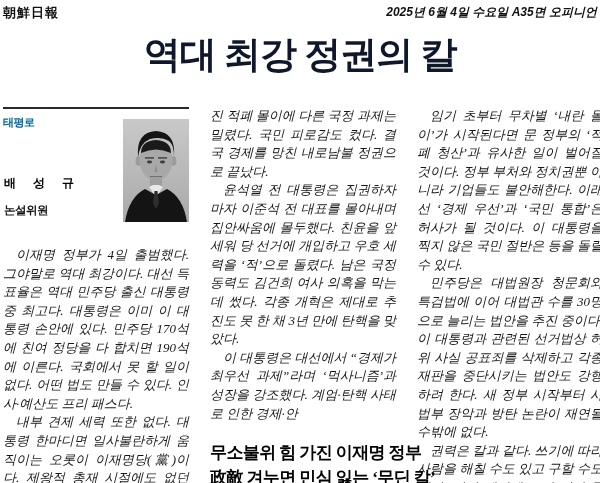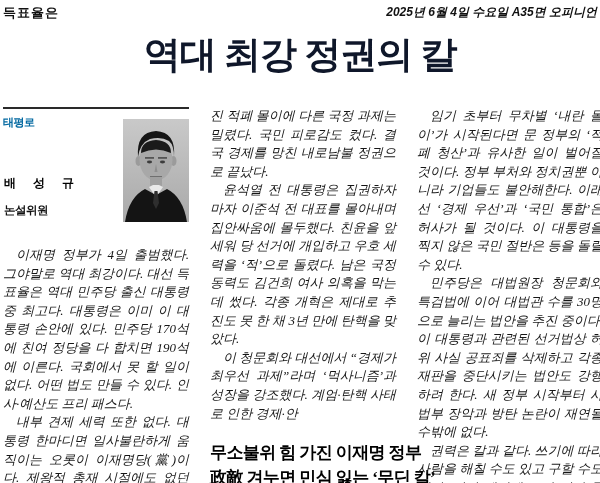--- a/index.html
+++ b/index.html
@@ -89,21 +89,21 @@
     color: #000;
     white-space: nowrap;
   }
 </style>
 </head>
 <body>
 
 <div class="page">
 
   <header class="masthead">
-    <div class="logo">득표율은</div>
+    <div class="logo">朝鮮日報</div>
     <div class="edition">2025년 6월 4일 수요일 A35면 오피니언</div>
   </header>
 
   <h1 class="headline">역대 최강 정권의 칼</h1>
 
   <div class="columns">
 
     <section class="col">
       <div class="col-rule"></div>
       <div class="byline-block">
@@ -144,21 +144,21 @@
         <div class="author-name">배 성 규</div>
         <div class="author-role">논설위원</div>
       </div>
       <p class="para indent">이재명 정부가 4일 출범했다. 그야말로 역대 최강이다. 대선 득표율은 역대 민주당 출신 대통령 중 최고다. 대통령은 이미 이 대통령 손안에 있다. 민주당 170석에 친여 정당을 다 합치면 190석에 이른다. 국회에서 못 할 일이 없다. 어떤 법도 만들 수 있다. 인사·예산도 프리 패스다.</p>
       <p class="para indent">내부 견제 세력 또한 없다. 대통령 한마디면 일사불란하게 움직이는 오롯이 이재명당(黨)이다. 제왕적 총재 시절에도 없던 일이다. 헌법재판관 2명을</p>
     </section>
 
     <section class="col">
       <p class="para">진 적폐 몰이에 다른 국정 과제는 밀렸다. 국민 피로감도 컸다. 결국 경제를 망친 내로남불 정권으로 끝났다.</p>
       <p class="para indent">윤석열 전 대통령은 집권하자마자 이준석 전 대표를 몰아내며 집안싸움에 몰두했다. 친윤을 앞세워 당 선거에 개입하고 우호 세력을 ‘적’으로 돌렸다. 남은 국정 동력도 김건희 여사 의혹을 막는 데 썼다. 각종 개혁은 제대로 추진도 못 한 채 3년 만에 탄핵을 맞았다.</p>
-      <p class="para indent">이 청문회와 대선에서 “경제가 최우선 과제”라며 ‘먹사니즘’과 성장을 강조했다. 계엄·탄핵 사태로 인한 경제·안</p>
+      <p class="para indent">이 대통령은 대선에서 “경제가 최우선 과제”라며 ‘먹사니즘’과 성장을 강조했다. 계엄·탄핵 사태로 인한 경제·안</p>
       <div class="pull-quote">
         <div>무소불위 힘 가진 이재명 정부</div>
         <div>政敵 겨누면 민심 잃는 ‘무딘 칼’</div>
 
       </div>
     </section>
 
     <section class="col">
       <p class="para indent">임기 초부터 무차별 ‘내란 몰이’가 시작된다면 문 정부의 ‘적폐 청산’과 유사한 일이 벌어질 것이다. 정부 부처와 정치권뿐 아니라 기업들도 불안해한다. 이래선 ‘경제 우선’과 ‘국민 통합’은 허사가 될 것이다. 이 대통령을 찍지 않은 국민 절반은 등을 돌릴 수 있다.</p>
       <p class="para indent">민주당은 대법원장 청문회와 특검법에 이어 대법관 수를 30명으로 늘리는 법안을 추진 중이다. 이 대통령과 관련된 선거법상 허위 사실 공표죄를 삭제하고 각종 재판을 중단시키는 법안도 강행하려 한다. 새 정부 시작부터 사법부 장악과 방탄 논란이 재연될 수밖에 없다.</p>

